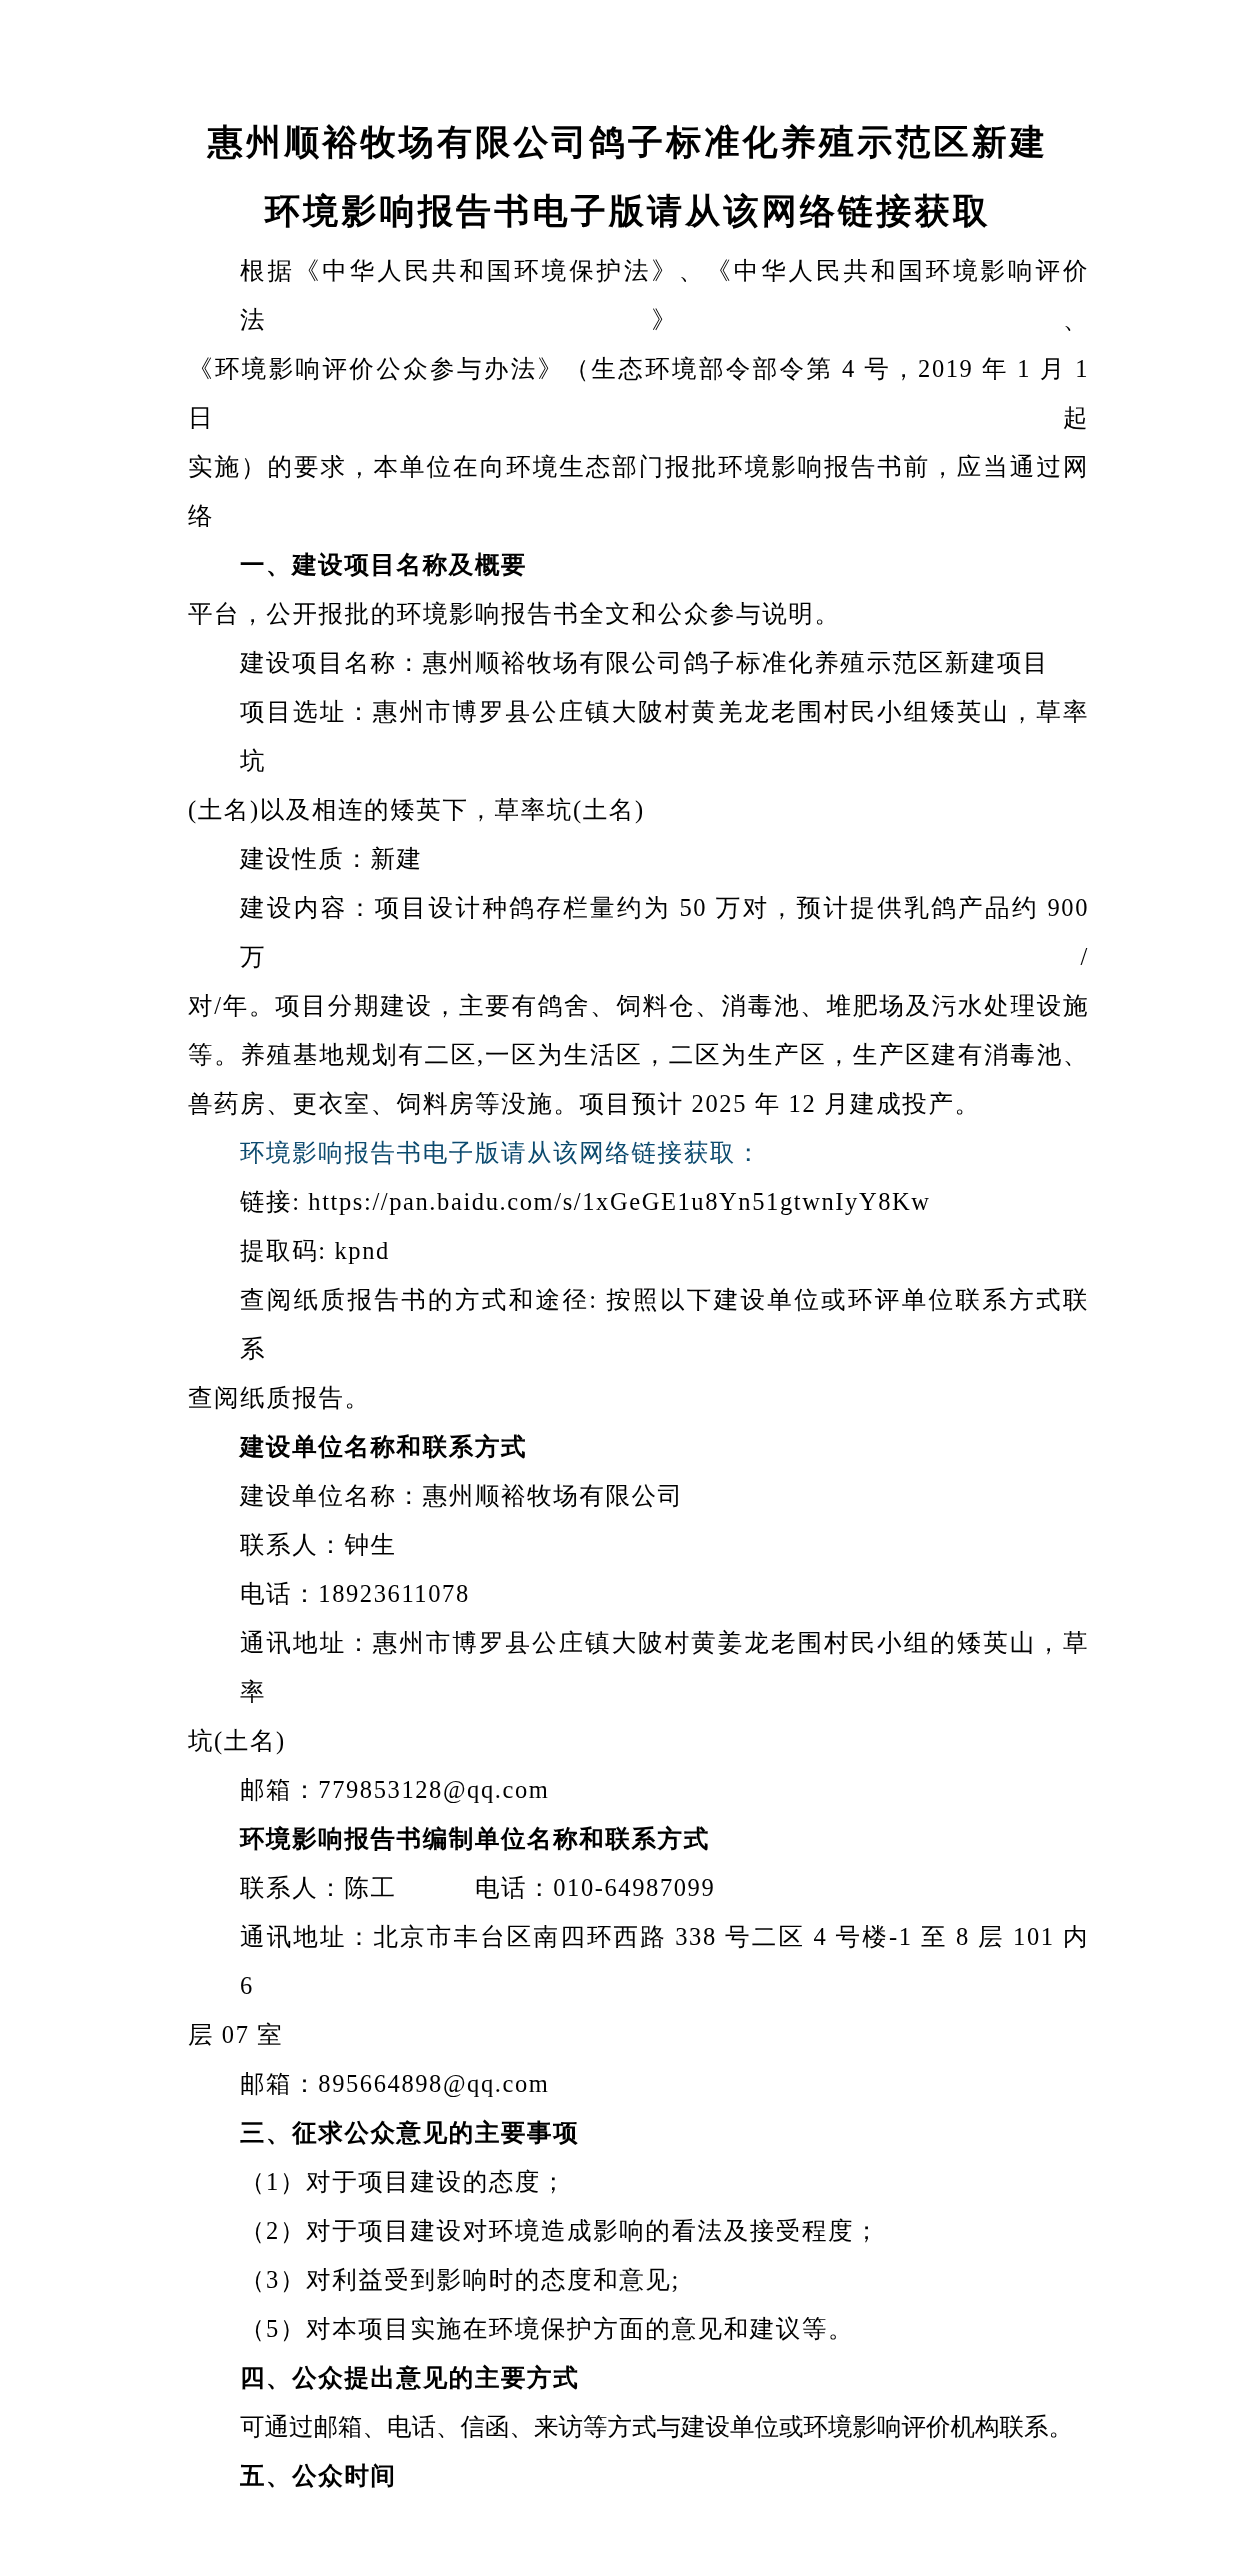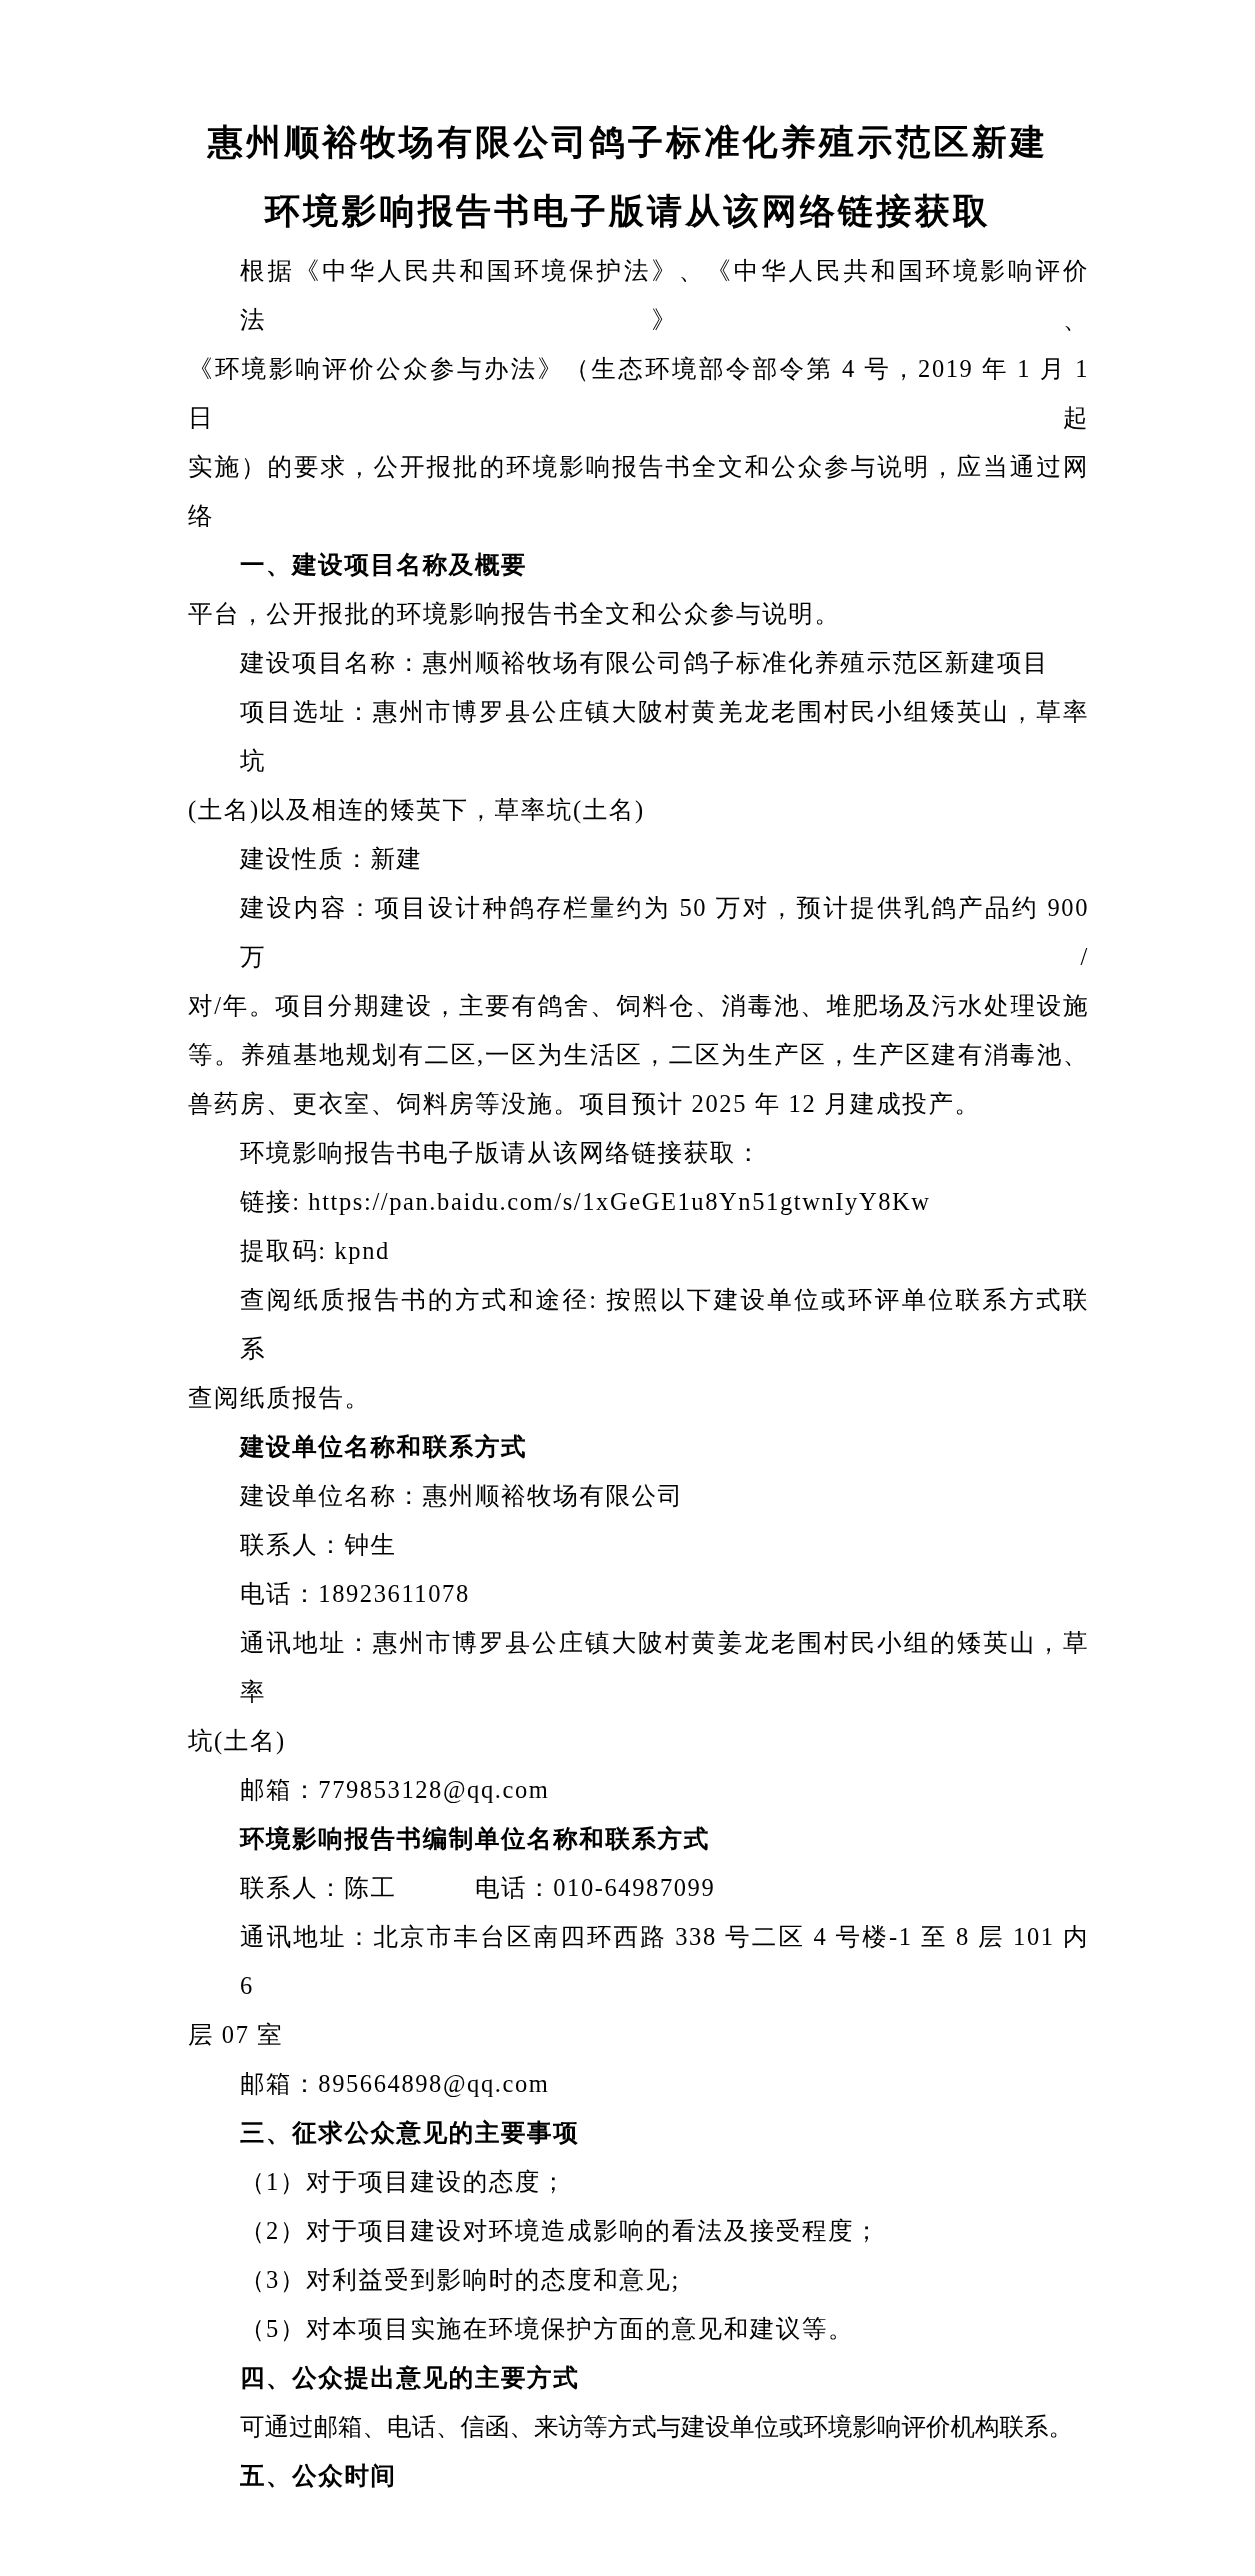--- a/index.html
+++ b/index.html
@@ -28,36 +28,36 @@
   .doc-body {
     margin-left: 188px;
     width: 901px;
     font-size: 24.5px;
     line-height: 49px;
     letter-spacing: 1.6px;
   }
   .line { min-height: 49px; }
   .indent { padding-left: 52px; }
   .bold { font-weight: bold; }
-  .gray { color: #000000; font-family: Liberation Serif, serif; }
+  .gray { color: #0c4a6e; font-family: Liberation Serif, serif; }
   .tight { letter-spacing: 0; }
   .j { text-align: justify; text-align-last: justify; }
 </style>
 </head>
 <body>
 
 <div class="page">
   <h1 class="doc-title">
     <div>惠州顺裕牧场有限公司鸽子标准化养殖示范区新建</div>
     <div>环境影响报告书电子版请从该网络链接获取</div>
   </h1>
   <div class="doc-body" id="doc-body">
       <div class="line indent j">根据《中华人民共和国环境保护法》、《中华人民共和国环境影响评价法》、</div>
       <div class="line j">《环境影响评价公众参与办法》（生态环境部令部令第 4 号，2019 年 1 月 1 日起</div>
-      <div class="line j">实施）的要求，公开报批的环境影响报告书全文和公众参与说明，应当通过网络</div>
+      <div class="line j">实施）的要求，本单位在向环境生态部门报批环境影响报告书前，应当通过网络</div>
       <div class="line indent bold">一、建设项目名称及概要</div>
       <div class="line">平台，公开报批的环境影响报告书全文和公众参与说明。</div>
       <div class="line indent">建设项目名称：惠州顺裕牧场有限公司鸽子标准化养殖示范区新建项目</div>
       <div class="line indent j">项目选址：惠州市博罗县公庄镇大陂村黄羌龙老围村民小组矮英山，草率坑</div>
       <div class="line">(土名)以及相连的矮英下，草率坑(土名)</div>
       <div class="line indent">建设性质：新建</div>
       <div class="line indent j">建设内容：项目设计种鸽存栏量约为 50 万对，预计提供乳鸽产品约 900 万/</div>
       <div class="line j">对/年。项目分期建设，主要有鸽舍、饲料仓、消毒池、堆肥场及污水处理设施</div>
       <div class="line j">等。养殖基地规划有二区,一区为生活区，二区为生产区，生产区建有消毒池、</div>
       <div class="line">兽药房、更衣室、饲料房等没施。项目预计 2025 年 12 月建成投产。</div>

